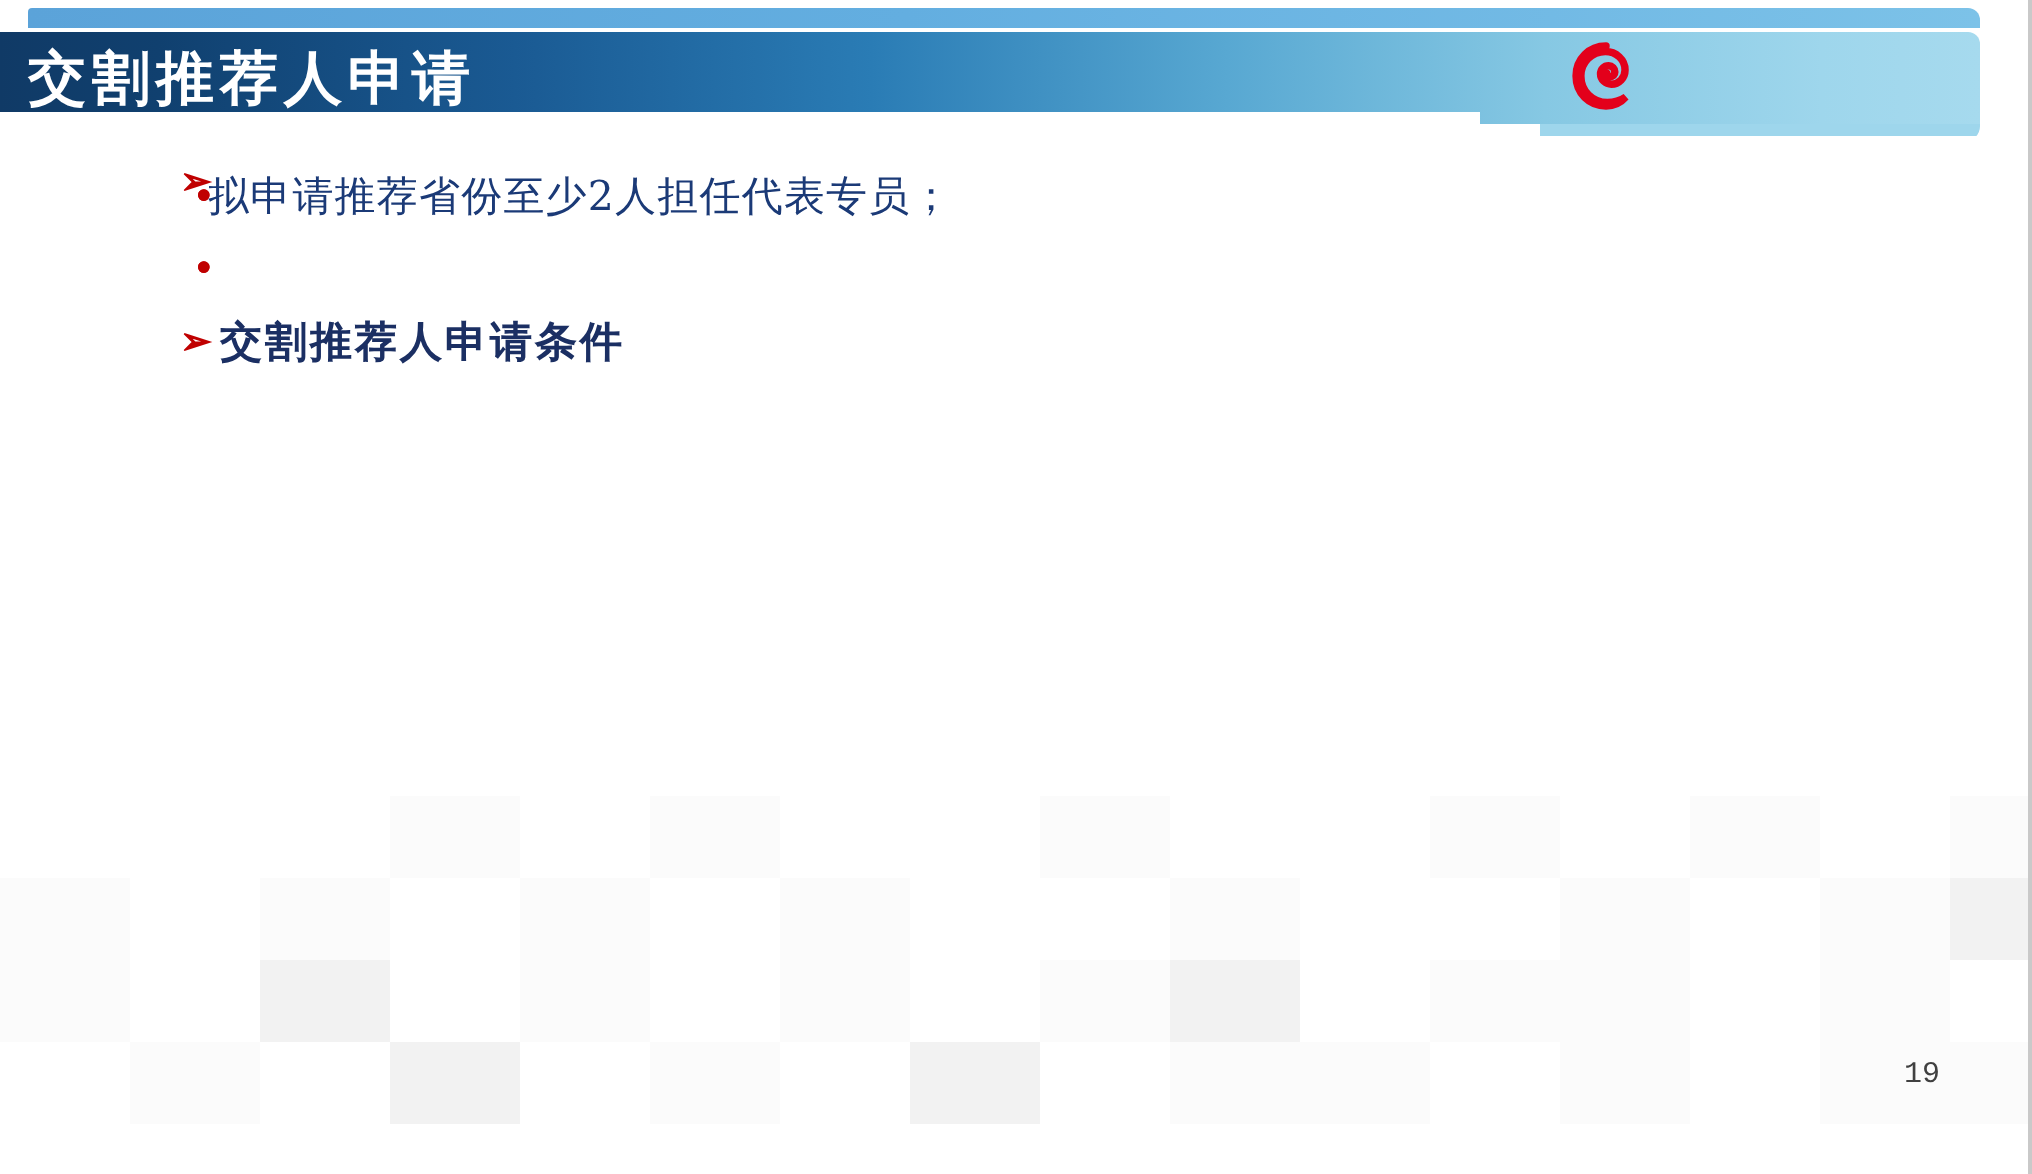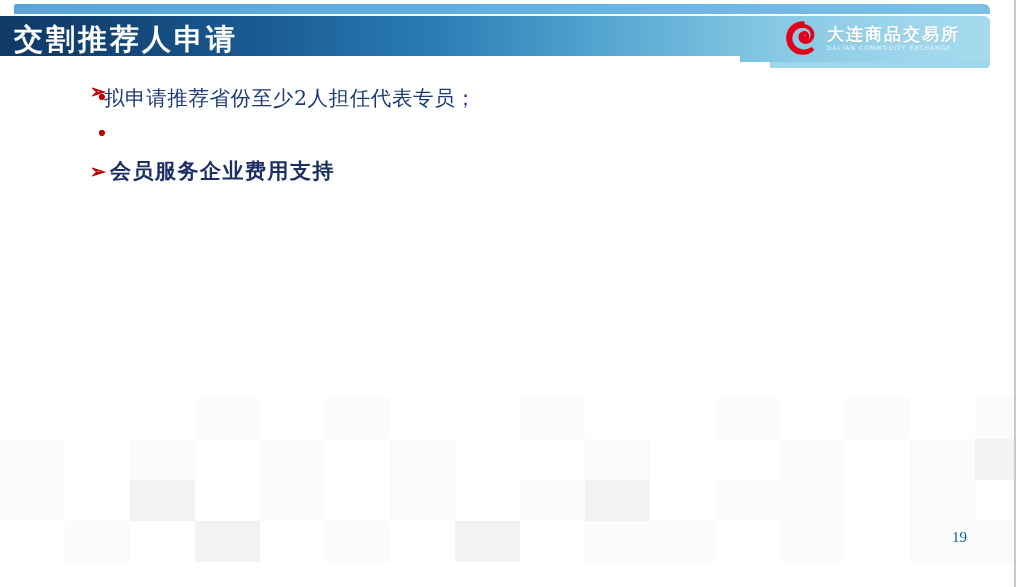--- a/index.html
+++ b/index.html
@@ -203,23 +203,23 @@
     padding-right: 130px;
   }
   .spacer-sm { height: 4px; }
   .spacer-lg { height: 40px; }
 
   
   .page-num {
     position: absolute;
     left: 952px;
     top: 529px;
-    color: #0369a1;
+    color: #404040;
     font-size: 15px;
-    font-family: Liberation Serif, serif;
+    font-family: Liberation Mono, monospace;
   }
 </style>
 </head>
 <body>
 
 <div id="slide">
 
   <div class="mosaic" id="mosaic">
       <div class="cell" style="left: 0px; top: 0px; background: rgb(255, 255, 255);"></div>
       <div class="cell" style="left: 65px; top: 0px; background: rgb(255, 255, 255);"></div>
@@ -298,24 +298,20 @@
     <div class="hdr-title">交割推荐人申请</div>
 
     <div class="logo">
       <svg class="logo-mark" viewBox="0 0 100 100">
         <path d="M50 6 C25 6 6 25 6 50 C6 75 25 94 50 94 C62 94 72 89 79 81
                  C70 87 61 89 52 89 C30 89 13 72 13 50 C13 30 29 14 49 14
                  C65 14 78 26 78 41 C78 53 69 62 58 62 C49 62 42 55 42 47
                  C42 40 47 35 54 35 C59 35 63 39 63 44 C63 48 60 51 56 51
                  C53 51 51 49 51 46" fill="none" stroke="#E3001B" stroke-width="11" stroke-linecap="round"></path>
       </svg>
-      <div class="logo-text">
-        <div class="logo-cn">大连商品交易所</div>
-        <div class="logo-en">DALIAN  COMMODITY  EXCHANGE</div>
-      </div>
     </div>
   </div>
 
   <div class="content">
 
     <div class="heading">
       <span class="arrow">➢</span>
     </div>
 
     <div class="spacer-sm"></div>
@@ -334,20 +330,20 @@
     </div>
 
     <div class="bullet wrap">
       <span class="dot">•</span>
     </div>
 
     <div class="spacer-lg"></div>
 
     <div class="heading second">
       <span class="arrow">➢</span>
-      <span>会员服务企业费用支持</span>
+      <span>交割推荐人申请条件</span>
     </div>
 
   </div>
 
   <div class="page-num">19</div>
 
 </div>
 
 </body></html>

